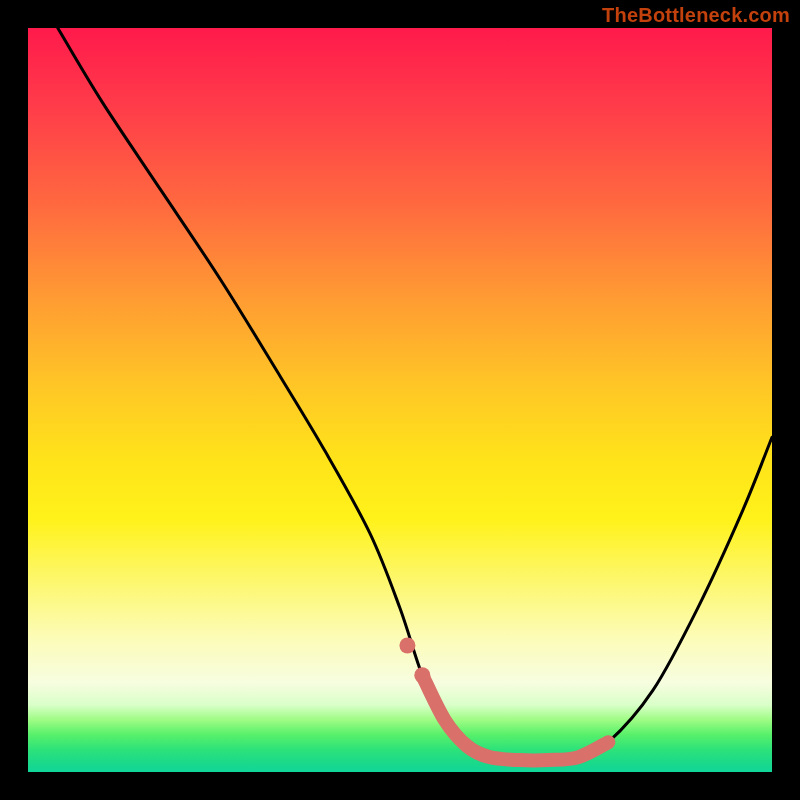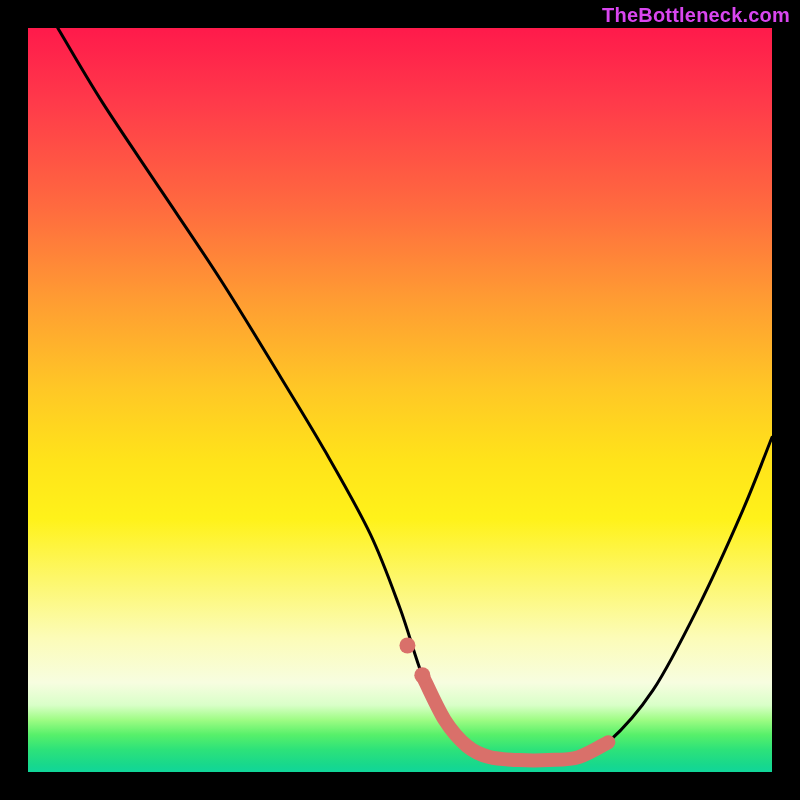--- a/index.html
+++ b/index.html
@@ -43,21 +43,21 @@
       #57f06a 95%,
       #2de27a 97%,
       #18d88c 99%,
       #10d69a 100%
     );
   }
   .watermark {
     position: absolute;
     top: 4px;
     right: 10px;
-    color: #d946ef;
+    color: #c2410c;
     font-size: 20px;
     font-weight: 600;
     letter-spacing: 0.2px;
     user-select: none;
   }
   svg.curve {
     position: absolute;
     left: 0;
     top: 0;
     width: 744px;

